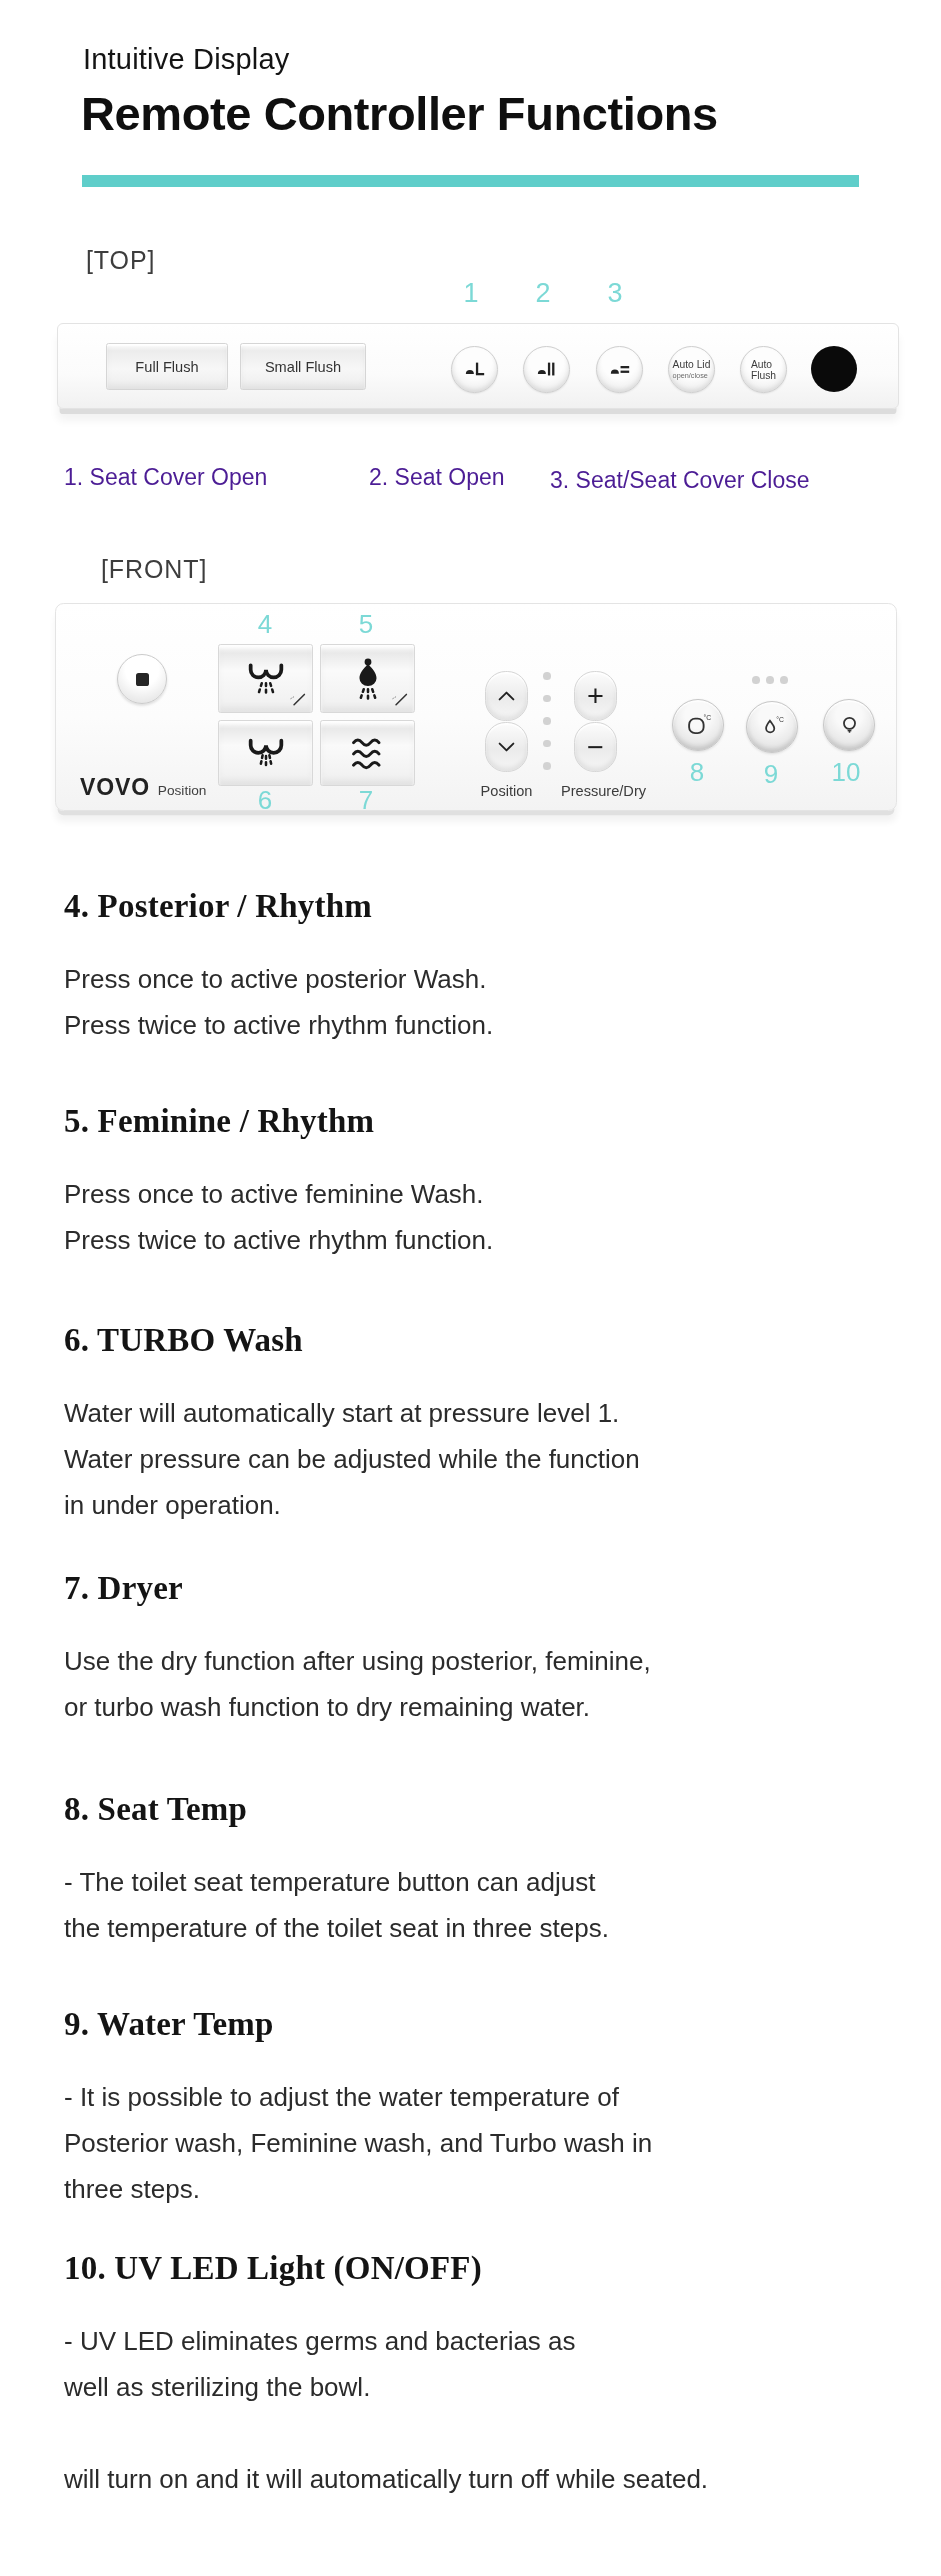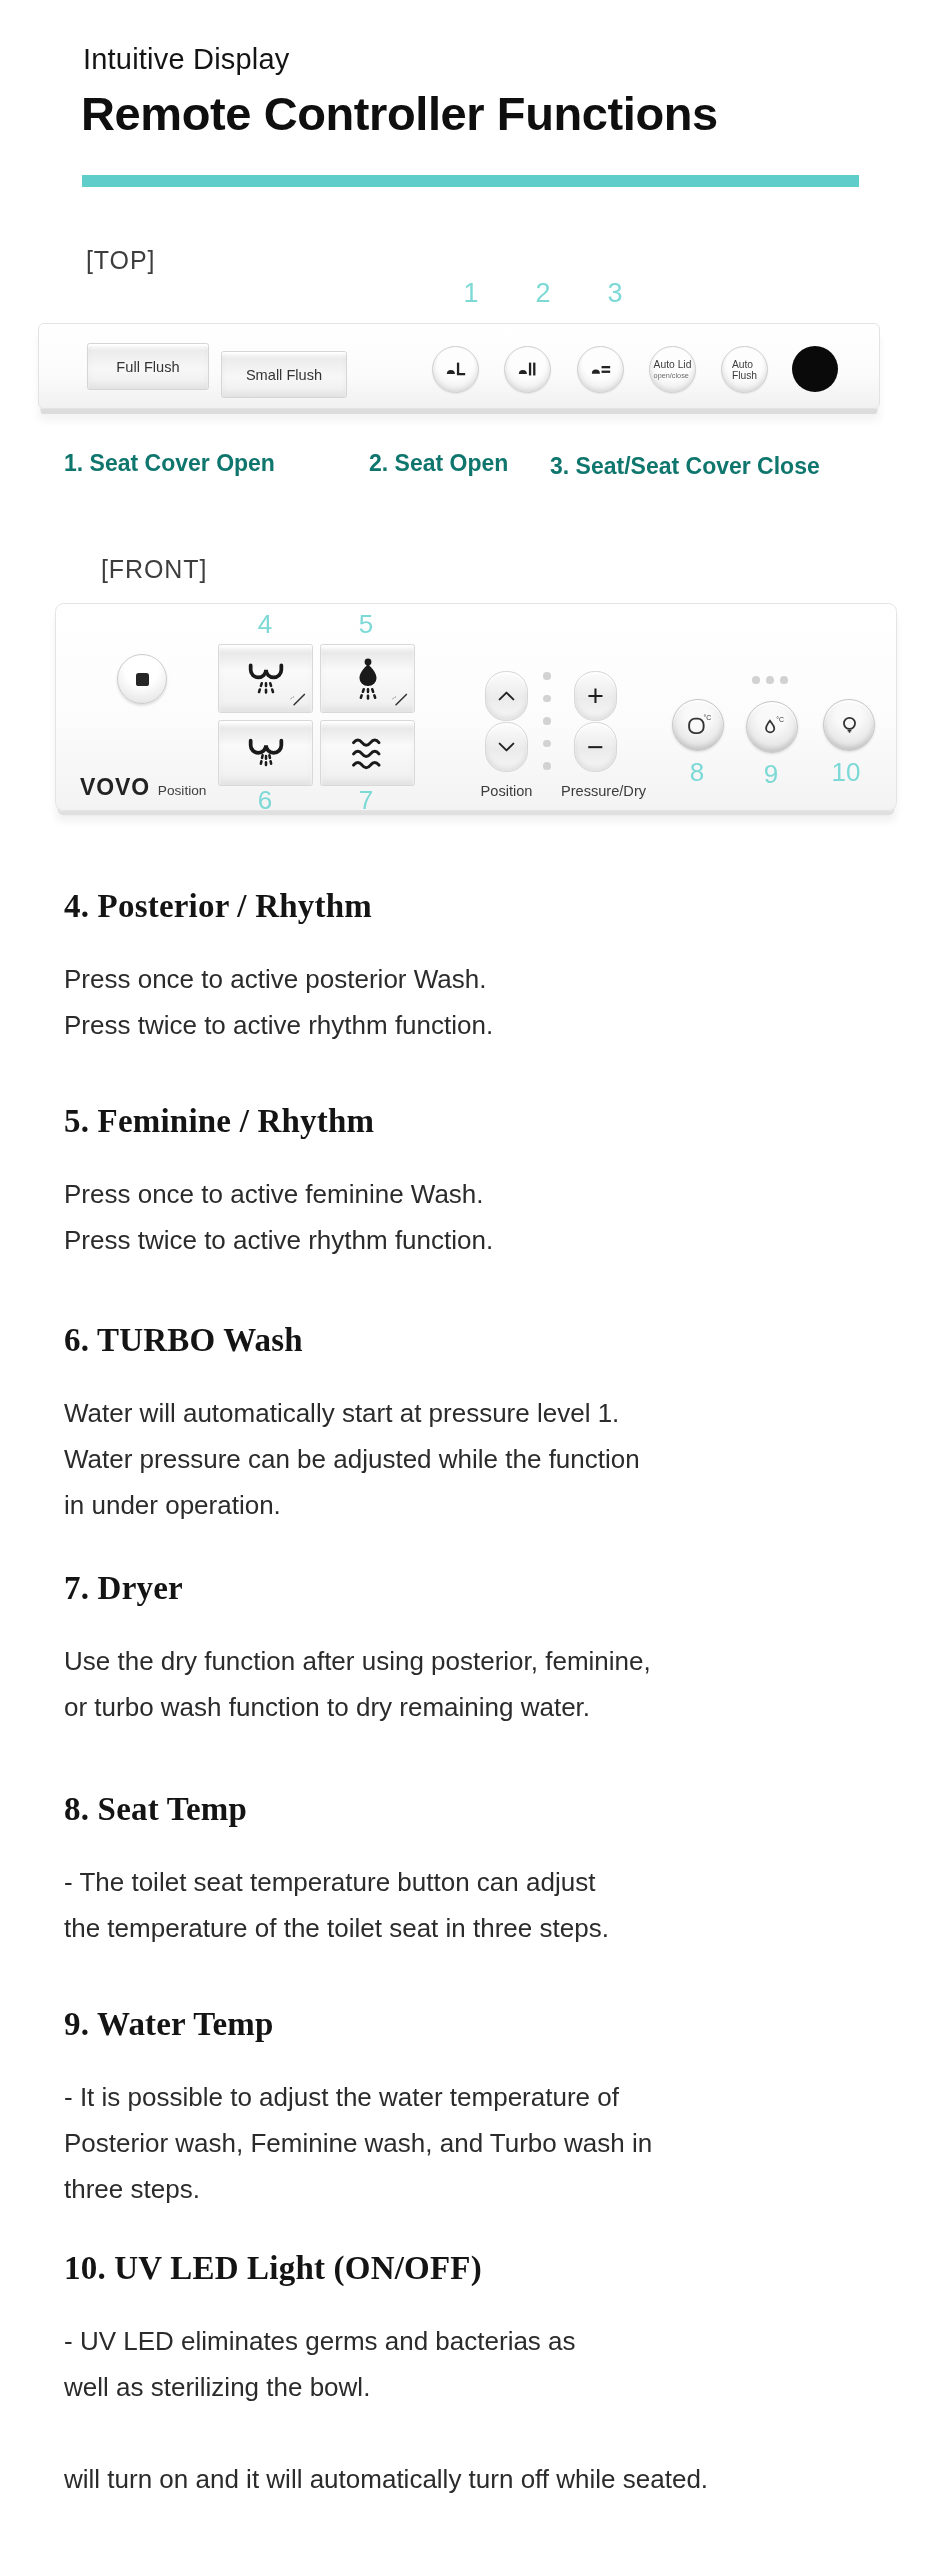--- a/index.html
+++ b/index.html
@@ -15,40 +15,40 @@
   
   .view-label{font-size:25px;font-weight:400;color:#3d3d3d;letter-spacing:0.9px;}
   #top-label{left:86px;top:246px;}
   #front-label{left:101px;top:555px;}
 
   
   .callout{width:38px;text-align:center;font-size:27px;color:#7cd9d6;font-weight:400;}
   #c1{left:452px;top:278px;} #c2{left:524px;top:278px;} #c3{left:596px;top:278px;}
 
   
-  #remote-top{left:38px;top:323px;width:840px;height:84px;border-radius:6px;
+  #remote-top{left:57px;top:323px;width:840px;height:84px;border-radius:6px;
     background:linear-gradient(180deg,#ffffff 0%,#fbfbfb 60%,#f1f1f1 100%);
     border:0.9px solid #e3e3e3;
     box-shadow:0 7.7px 0 -2.6px #dcdcdc,0 12px 8.6px rgba(0,0,0,0.05);}
   .flush-btn{position:absolute;top:19px;height:45px;border:0.9px solid #d5d5d5;border-radius:2.6px;
     background:linear-gradient(180deg,#fdfdfd 0%,#ececec 15%,#f7f7f7 55%,#ededed 100%);
     box-shadow:inset 0 1.7px 1.7px #ffffff,inset 0 -4.3px 6px rgba(0,0,0,0.05);
     display:flex;align-items:center;justify-content:center;font-size:14.6px;color:#333;}
-  #full-flush{left:48px;width:120px;} #small-flush{left:182px;width:124px;margin-top:8px;}
+  #full-flush{left:48px;width:120px;} #small-flush{left:182px;width:124px;}
   .circle-btn{position:absolute;top:22px;width:45px;height:45px;border-radius:50%;
     background:radial-gradient(circle at 50% 32%,#fdfdfd 45%,#e3e3e3 100%);
     border:0.9px solid #cecece;box-shadow:inset 0 -2.6px 4.3px rgba(0,0,0,0.08),0 0.9px 1.7px rgba(0,0,0,0.08);
     display:flex;align-items:center;justify-content:center;flex-direction:column;}
   #b1{left:393px;} #b2{left:465px;} #b3{left:538px;} #b-autolid{left:610px;} #b-autoflush{left:682px;}
   .btn-txt{font-size:10.3px;color:#3c3c3c;line-height:11px;text-align:left;}
   .btn-txt .sub{font-size:7.3px;color:#6a6a6a;display:block;}
   #sensor{left:753px;top:21.5px;width:46px;height:46px;border-radius:50%;background:#0a0a0a;}
 
   
-  .caption{font-size:23px;font-weight:700;color:#0f766e;}
+  .caption{font-size:23px;font-weight:400;color:#4c1d95;margin-top:14px;}
   #cap1{left:64px;top:450px;} #cap2{left:369px;top:450px;} #cap3{left:550px;top:453px;}
 
   
   #remote-front{left:55px;top:603px;width:840px;height:206px;border-radius:8.6px;
     background:linear-gradient(180deg,#ffffff 0%,#fcfcfc 55%,#f3f3f3 100%);
     border:0.9px solid #e4e4e4;
     box-shadow:0 6.9px 0 -2.6px #e0e0e0,0 10.3px 7.7px rgba(0,0,0,0.05);}
   #stop-btn{left:61px;top:50px;width:48px;height:48px;border-radius:50%;
     background:radial-gradient(circle at 50% 30%,#ffffff 40%,#dcdcdc 100%);
     border:0.9px solid #cbcbcb;display:flex;align-items:center;justify-content:center;

